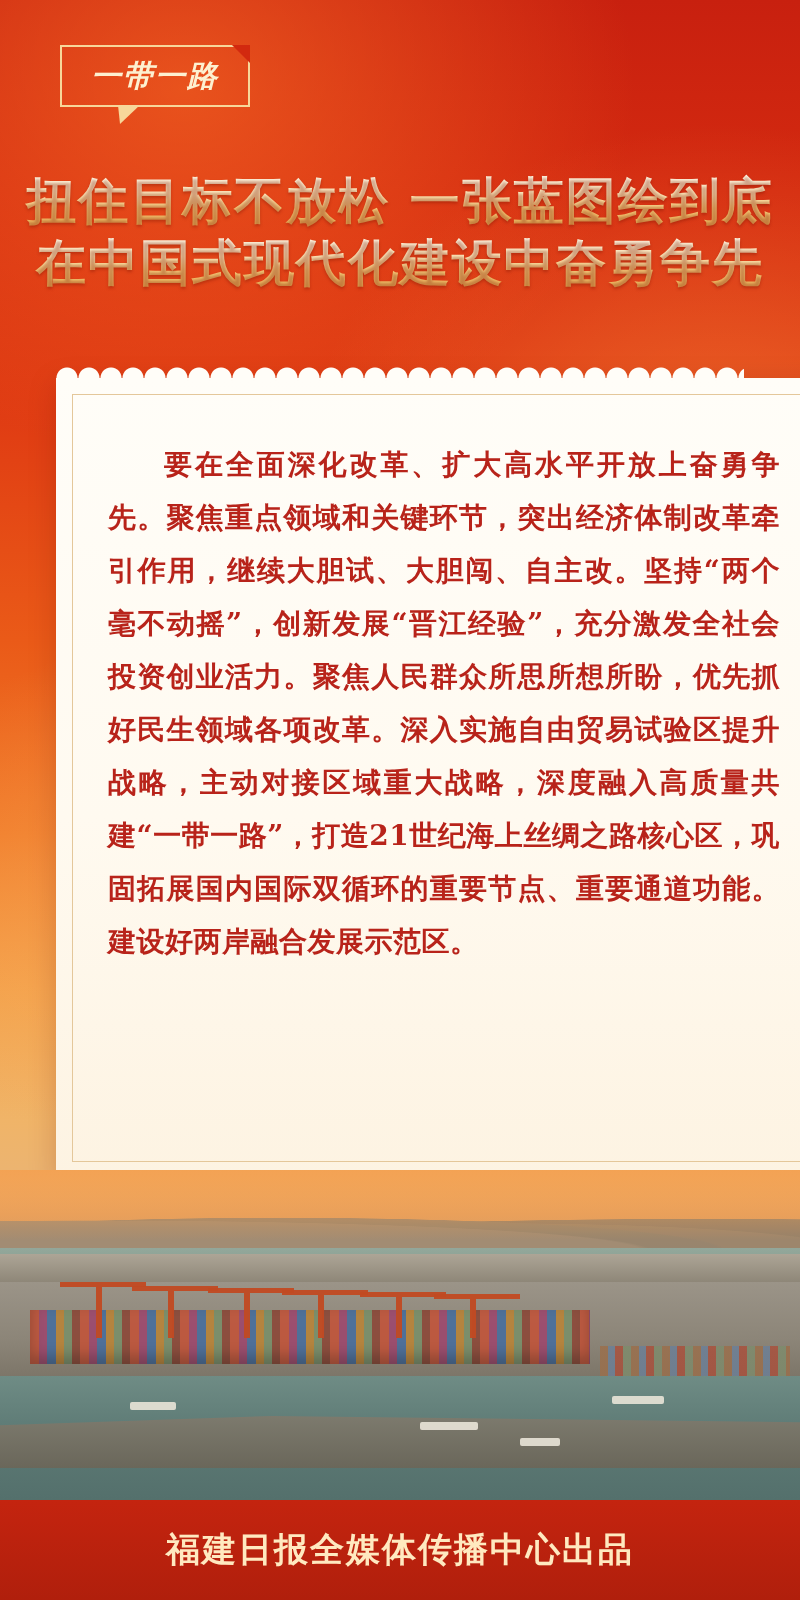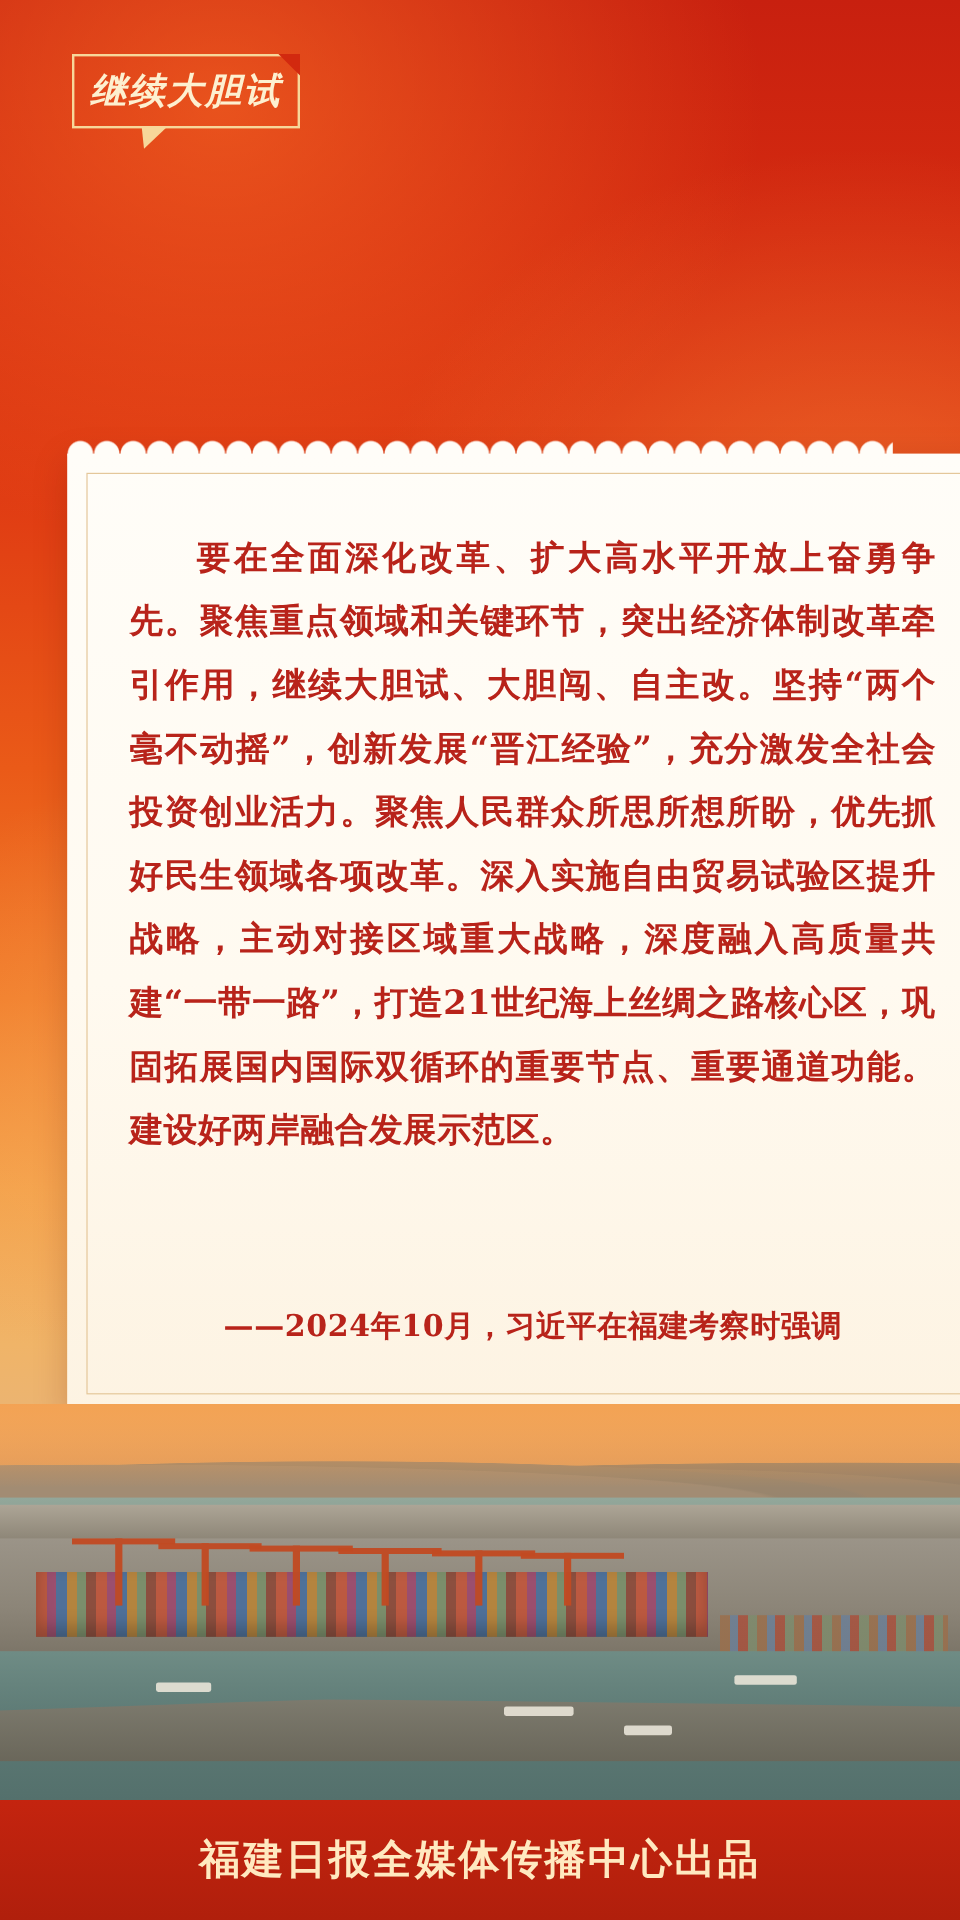--- a/index.html
+++ b/index.html
@@ -284,30 +284,33 @@
 
 <div class="poster">
 
   <div class="glow-a"></div>
   <div class="glow-b"></div>
   <div class="glow-c"></div>
 
   <div class="badge-wrap">
     <div class="badge">
       <span class="corner-cut"></span>
-      <span class="badge-text">继续大胆试</span>
+      <span class="badge-text">一带一路</span>
     </div>
   </div>
 
+  <div class="headline">
+    <div class="line">扭住目标不放松 一张蓝图绘到底</div>
+    <div class="line">在中国式现代化建设中奋勇争先</div>
+  </div>
 
   <div class="card">
     <div class="scallop"></div>
     <div class="inner-border"></div>
     <div class="quote-body">要在全面深化改革、扩大高水平开放上奋勇争先。聚焦重点领域和关键环节，突出经济体制改革牵引作用，继续大胆试、大胆闯、自主改。坚持“两个毫不动摇”，创新发展“晋江经验”，充分激发全社会投资创业活力。聚焦人民群众所思所想所盼，优先抓好民生领域各项改革。深入实施自由贸易试验区提升战略，主动对接区域重大战略，深度融入高质量共建“一带一路”，打造21世纪海上丝绸之路核心区，巩固拓展国内国际双循环的重要节点、重要通道功能。建设好两岸融合发展示范区。</div>
-    <div class="quote-source">——2024年10月，习近平在福建考察时强调</div>
   </div>
 
   <div class="photo">
     <div class="sky"></div>
     <div class="hills"></div>
     <div class="water-top"></div>
     <div class="far-dock"></div>
     <div class="wharf"></div>
     <div class="containers"></div>
     <div class="containers2"></div>

